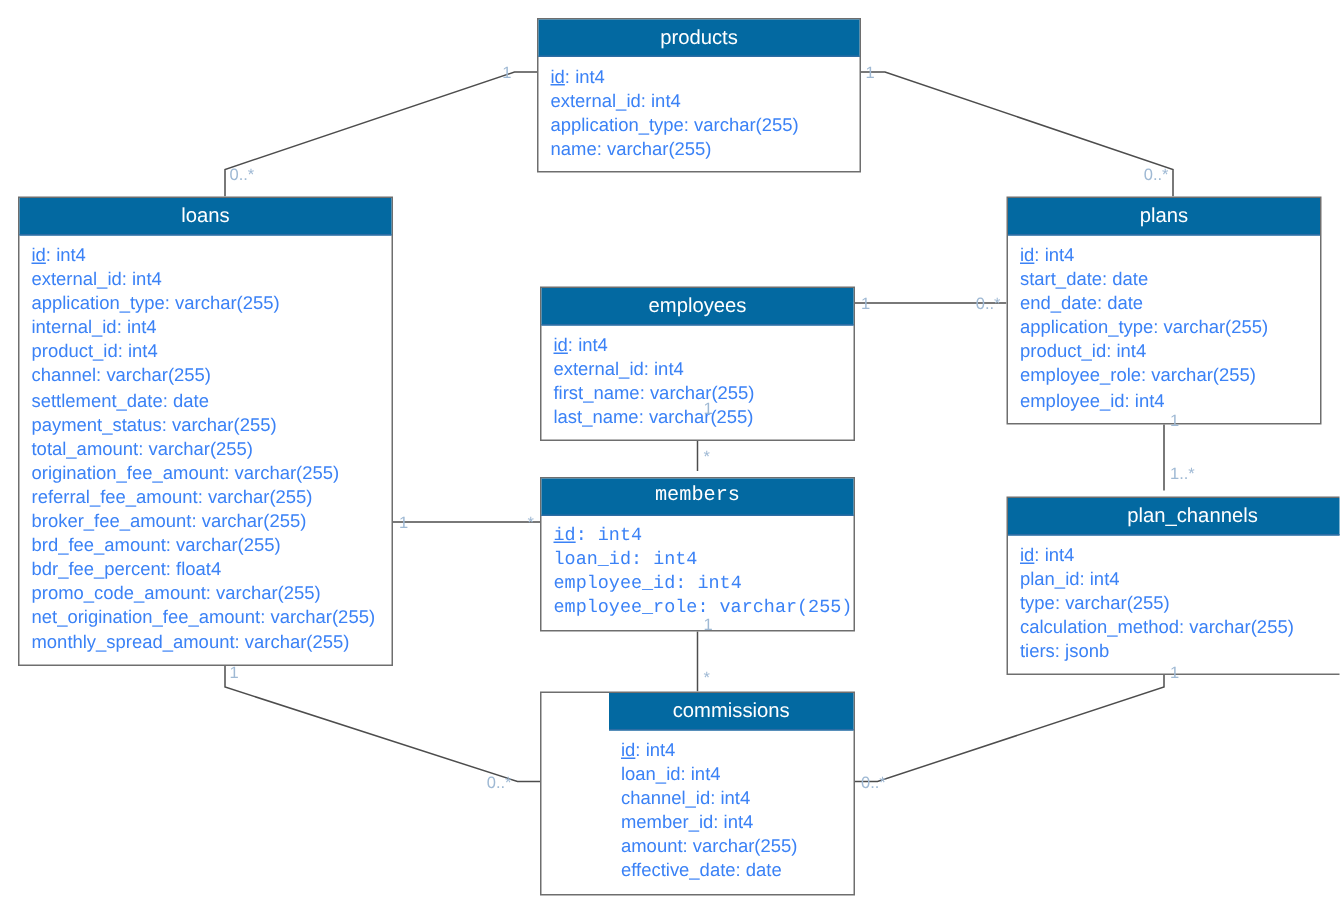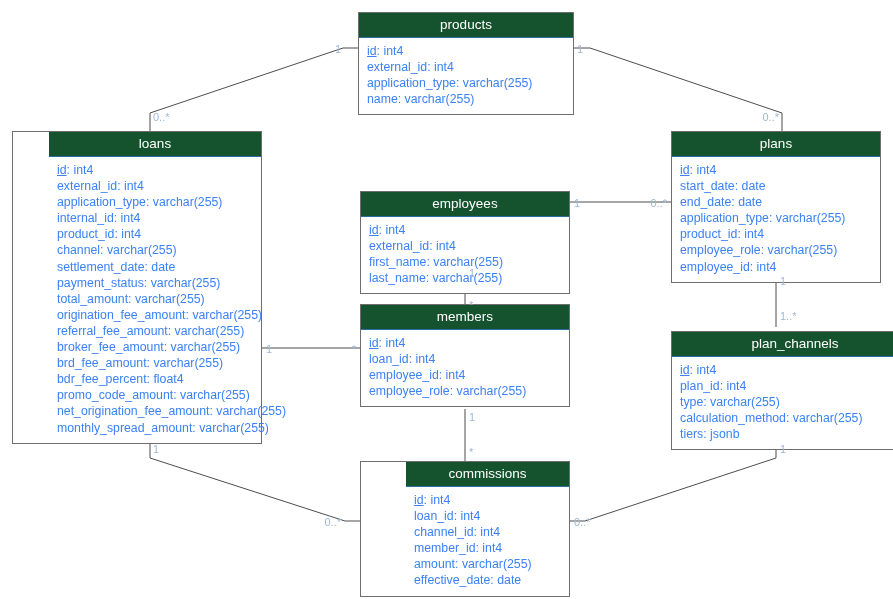--- a/index.html
+++ b/index.html
@@ -15,21 +15,21 @@
   #edges{position:absolute;left:0;top:0;width:893px;height:599px;pointer-events:none;}
 
   .entity{
     position:absolute;
     box-sizing:border-box;
     background:#ffffff;
     border:1px solid #6e6e6e;
     z-index:2;
   }
   .entity-header{
-    background:#14532d;
+    background:#0369a1;
     color:#ffffff;
     font-size:13.5px;
     text-align:center;
     padding:4px 0 5px 0;
     line-height:15px;
     border-bottom:1px solid #2E6DA4;
   }
   .entity-body{
     padding:5px 8px 7px 8px;
   }
@@ -67,21 +67,21 @@
     </svg>
 <div class="entity" style="left: 358px; top: 12px; width: 216px;">
       <div class="entity-header">products</div>
       <div class="entity-body">
         <div class="field"><span class="pk">id</span>: <span>int4</span></div>
         <div class="field"><span>external_id</span>: <span>int4</span></div>
         <div class="field"><span>application_type</span>: <span>varchar(255)</span></div>
         <div class="field"><span>name</span>: <span>varchar(255)</span></div>
       </div>
     </div>
-    <div class="entity" style="left: 12px; top: 131px; width: 250px; padding-left: 36px;">
+    <div class="entity" style="left: 12px; top: 131px; width: 250px;">
       <div class="entity-header">loans</div>
       <div class="entity-body">
         <div class="field"><span class="pk">id</span>: <span>int4</span></div>
         <div class="field"><span>external_id</span>: <span>int4</span></div>
         <div class="field"><span>application_type</span>: <span>varchar(255)</span></div>
         <div class="field"><span>internal_id</span>: <span>int4</span></div>
         <div class="field"><span>product_id</span>: <span>int4</span></div>
         <div class="field"><span>channel</span>: <span>varchar(255)</span></div>
         <div class="field"><span>settlement_date</span>: <span>date</span></div>
         <div class="field"><span>payment_status</span>: <span>varchar(255)</span></div>
@@ -110,21 +110,21 @@
     </div>
     <div class="entity" style="left: 360px; top: 161px; width: 210px; margin-top: 30px;">
       <div class="entity-header">employees</div>
       <div class="entity-body">
         <div class="field"><span class="pk">id</span>: <span>int4</span></div>
         <div class="field"><span>external_id</span>: <span>int4</span></div>
         <div class="field"><span>first_name</span>: <span>varchar(255)</span></div>
         <div class="field"><span>last_name</span>: <span>varchar(255)</span></div>
       </div>
     </div>
-    <div class="entity" style="left: 360px; top: 304px; width: 210px;">
+    <div class="entity" style="left: 360px; top: 318px; width: 210px; font-family: Liberation Mono, monospace;">
       <div class="entity-header">members</div>
       <div class="entity-body">
         <div class="field"><span class="pk">id</span>: <span>int4</span></div>
         <div class="field"><span>loan_id</span>: <span>int4</span></div>
         <div class="field"><span>employee_id</span>: <span>int4</span></div>
         <div class="field"><span>employee_role</span>: <span>varchar(255)</span></div>
       </div>
     </div>
     <div class="entity" style="left: 671px; top: 331px; width: 248px;">
       <div class="entity-header">plan_channels</div>

